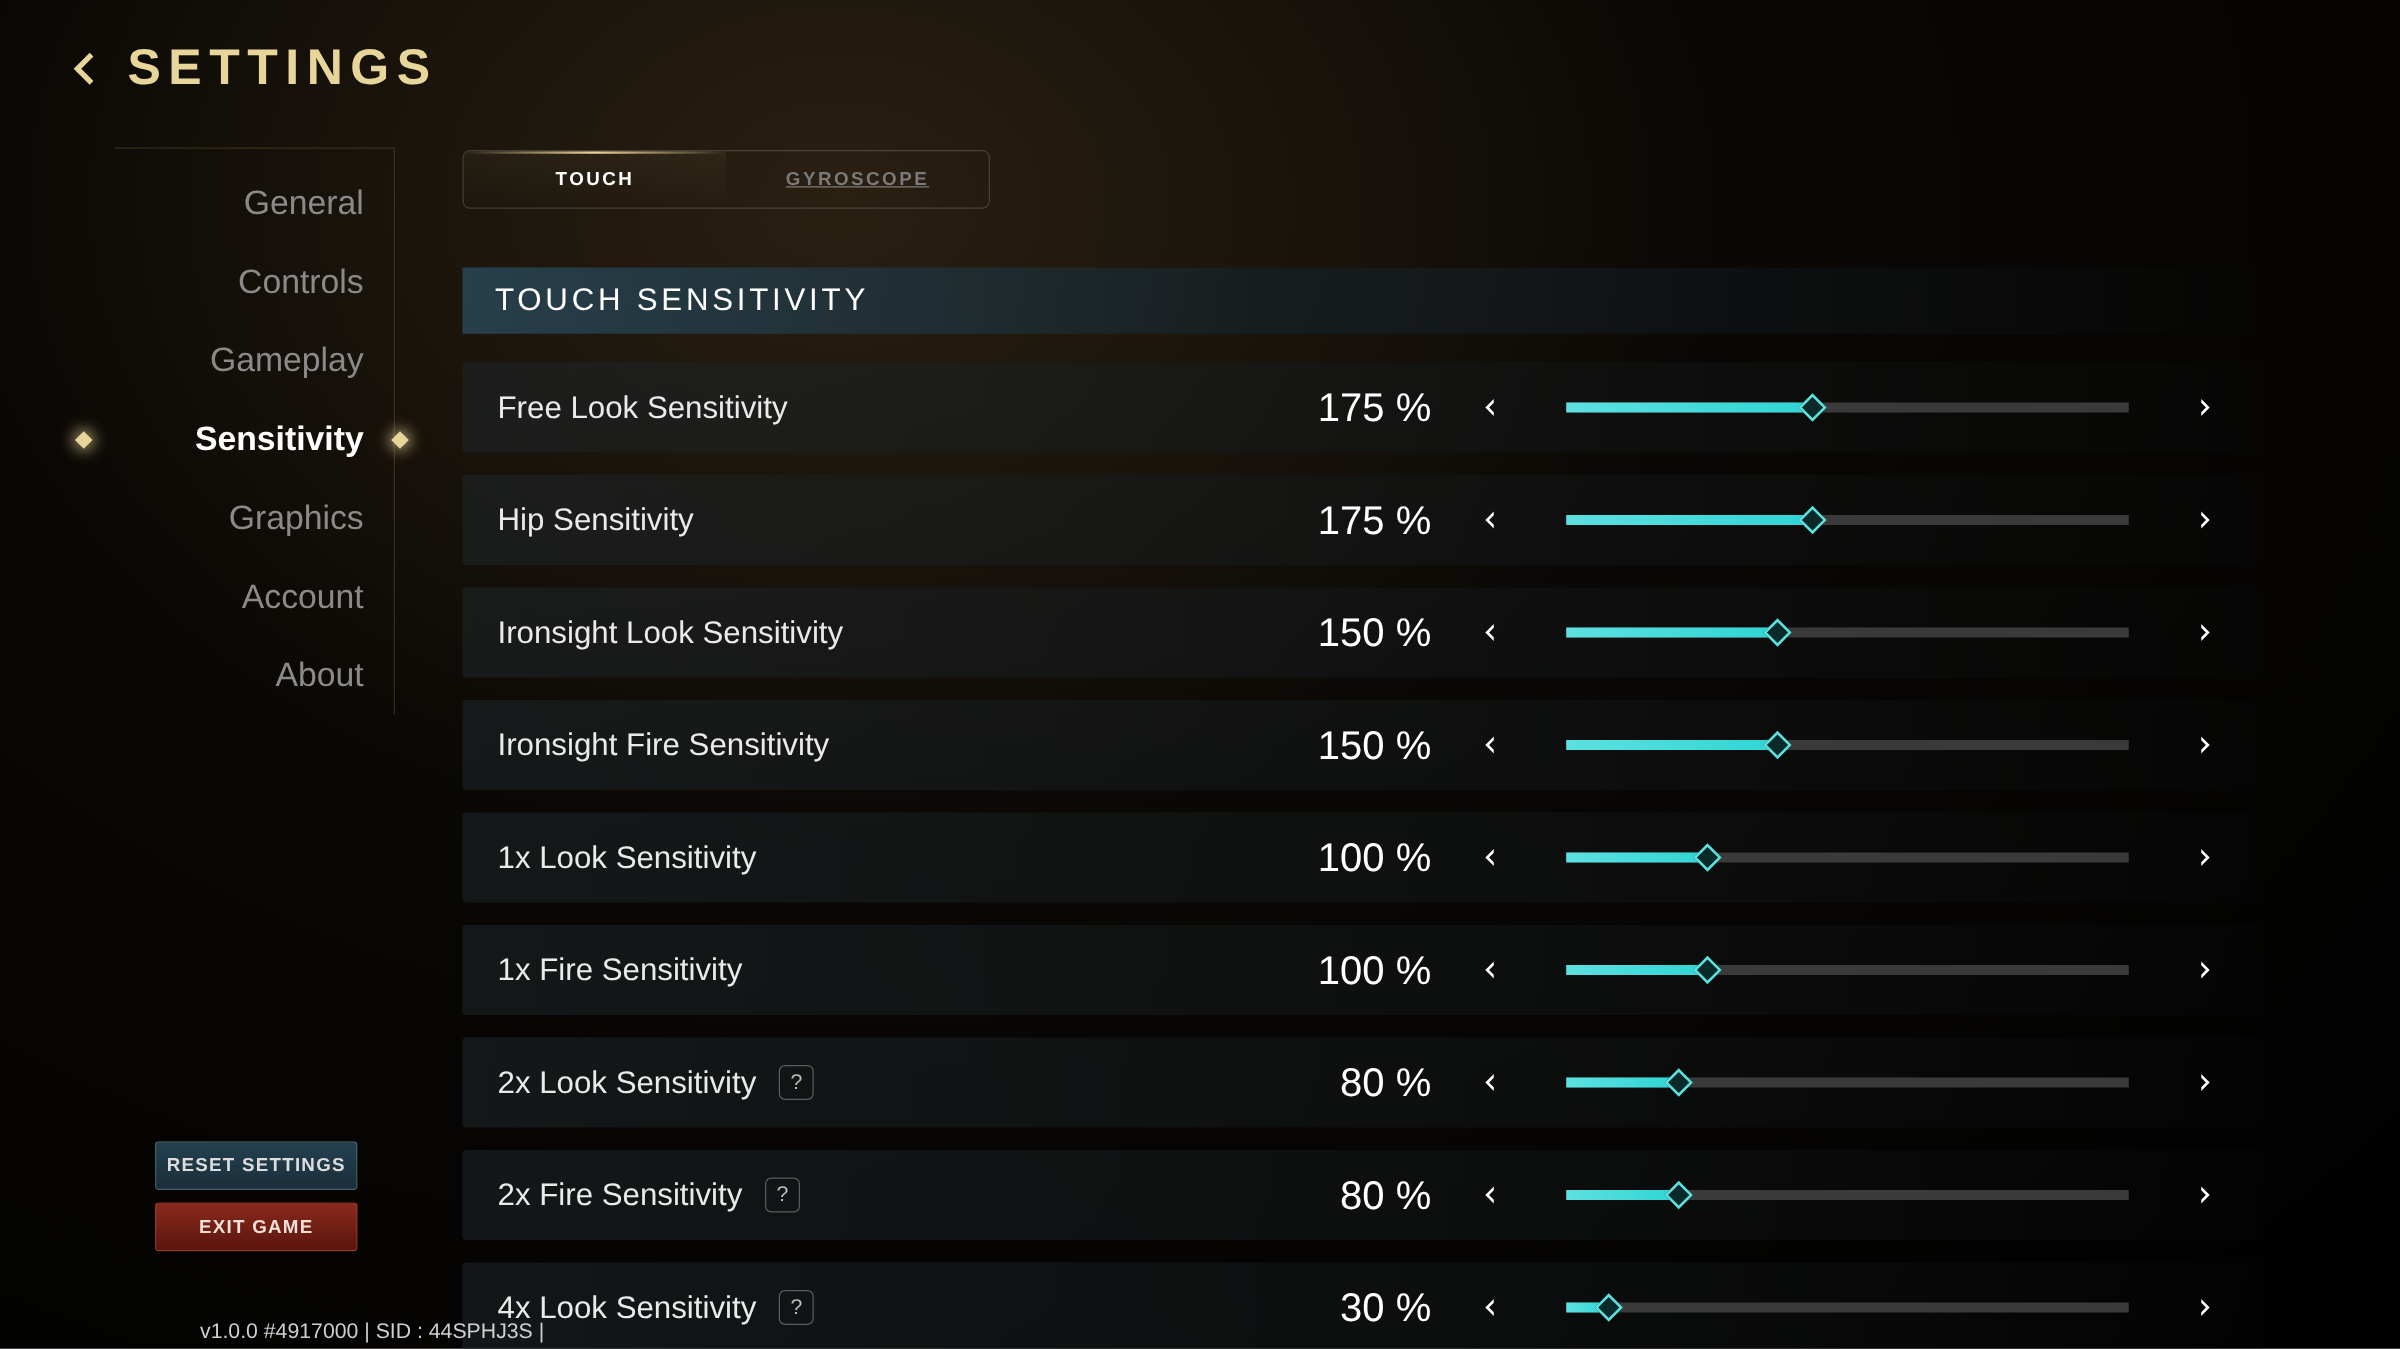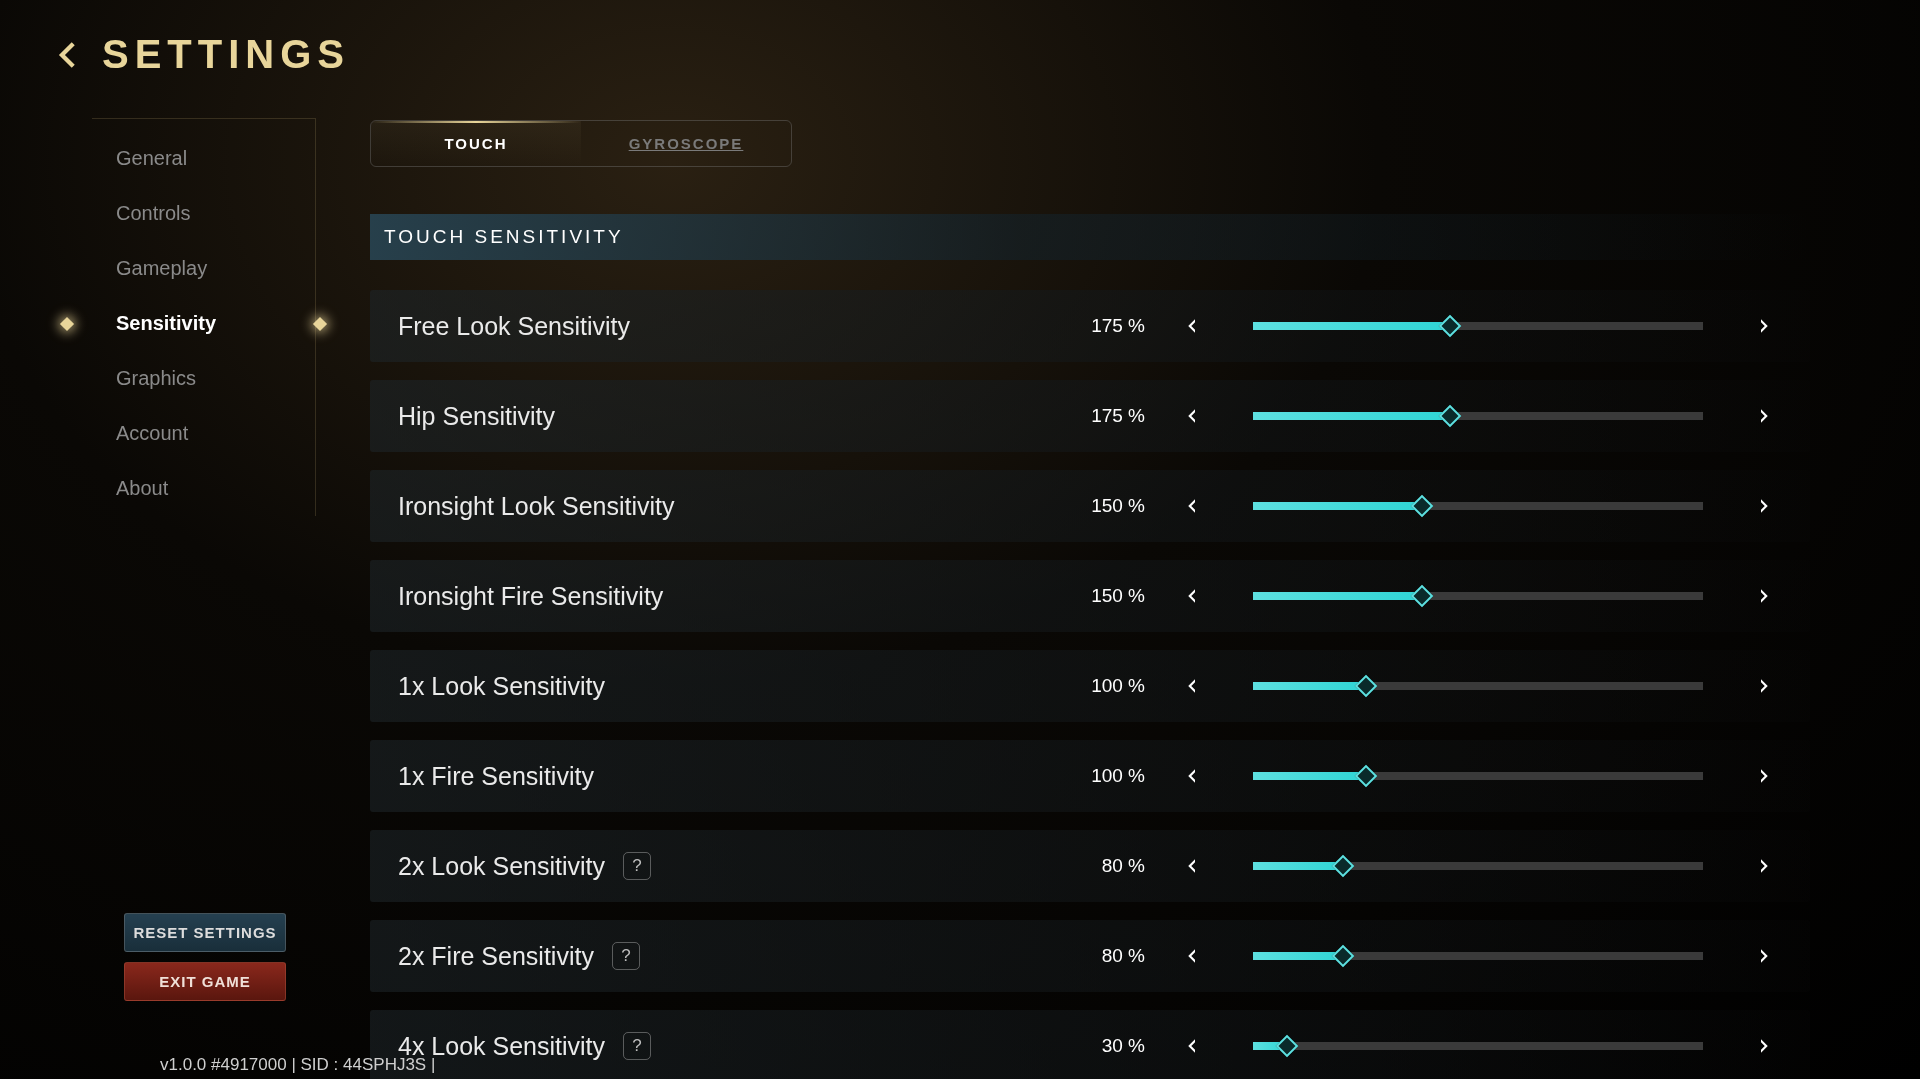--- a/index.html
+++ b/index.html
@@ -40,24 +40,25 @@
   position: absolute;
   top: 118px;
   left: 92px;
   width: 224px;
   border-top: 1px solid rgba(160,140,90,0.25);
   border-right: 1px solid rgba(160,140,90,0.25);
   padding-top: 12px;
 }
 .sidebar-item {
   padding: 16px 24px;
-  font-size: 20px;
+  font-size: 27px;
   color: #8a8a8a;
   cursor: pointer;
   position: relative;
+  text-align: right;
 }
 .sidebar-item.active {
   color: #ffffff;
   font-weight: 600;
 }
 .sidebar-item.active::before,
 .sidebar-item.active::after {
   content: '';
   position: absolute;
   top: 50%;
@@ -102,23 +103,23 @@
   background: linear-gradient(90deg, transparent 0%, #e8d59a 50%, transparent 100%);
 }
 .tab.inactive { color: #7a7a7a; text-decoration: underline; }
 
 
 .section-header {
   position: absolute;
   top: 214px;
   left: 370px;
   width: 1440px;
-  padding: 12px 14px;
+  padding: 12px 26px;
   background: linear-gradient(90deg, rgba(40,68,82,0.9) 0%, rgba(20,34,42,0.6) 45%, rgba(10,10,10,0) 100%);
-  font-size: 19px;
+  font-size: 25px;
   letter-spacing: 3px;
   font-weight: 500;
 }
 
 
 .rows {
   position: absolute;
   top: 290px;
   left: 370px;
   width: 1440px;
@@ -147,21 +148,21 @@
   border: 1px solid rgba(180,180,180,0.45);
   border-radius: 5px;
   display: flex;
   align-items: center;
   justify-content: center;
   font-size: 17px;
   color: #bdbdbd;
 }
 .row-spacer { flex: 1; }
 .row-value {
-  font-size: 19px;
+  font-size: 32px;
   color: #fff;
   width: 100px;
   text-align: right;
 }
 .arrow-btn {
   width: 36px;
   display: flex;
   align-items: center;
   justify-content: center;
   color: #fff;

